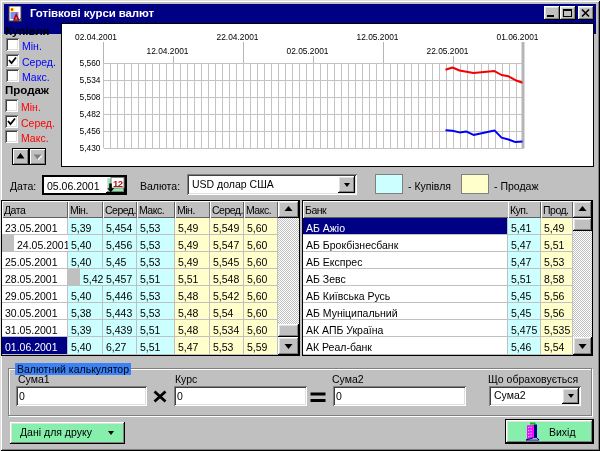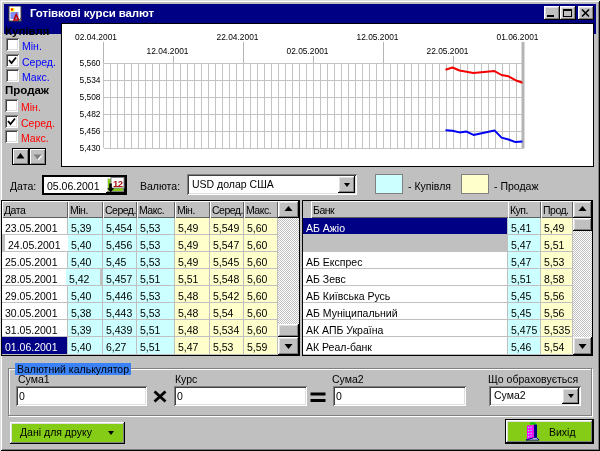--- a/index.html
+++ b/index.html
@@ -6,21 +6,21 @@
 body { font-family:"Liberation Sans", sans-serif; font-size:10.5px; color:#000; background:#c0c0c0; }
 #win { position:absolute; left:0; top:0; width:600px; height:451px; background:#c0c0c0;
   box-shadow: inset 1px 1px 0 #dfdfdf, inset -1px -1px 0 #000, inset 2px 2px 0 #fff, inset -2px -2px 0 #808080; }
 .abs { position:absolute; }
 
 #title { position:absolute; left:4px; top:4px; width:592px; height:30px; background:#000084; }
 #title .txt { position:absolute; left:26px; top:3px; color:#fff; font-weight:bold; font-size:11.5px; letter-spacing:-0.1px; }
 .tbtn { position:absolute; top:6px; width:16px; height:14px; background:#c0c0c0;
   box-shadow: inset -1px -1px 0 #000, inset 1px 1px 0 #fff, inset -2px -2px 0 #808080, inset 2px 2px 0 #dfdfdf; }
 
-.raised { background:#84cc16; box-shadow: inset -1px -1px 0 #000, inset 1px 1px 0 #fff, inset -2px -2px 0 #808080, inset 2px 2px 0 #dfdfdf; }
+.raised { background:#86efac; box-shadow: inset -1px -1px 0 #000, inset 1px 1px 0 #fff, inset -2px -2px 0 #808080, inset 2px 2px 0 #dfdfdf; }
 .sunken { background:#fff; box-shadow: inset 1px 1px 0 #808080, inset -1px -1px 0 #fff, inset 2px 2px 0 #404040, inset -2px -2px 0 #dfdfdf; }
 
 .cb { position:absolute; width:13px; height:13px; background:#fff;
   box-shadow: inset 1px 1px 0 #808080, inset -1px -1px 0 #fff, inset 2px 2px 0 #404040, inset -2px -2px 0 #dfdfdf; }
 .cblab { position:absolute; font-size:10.5px; }
 .hdr { position:absolute; font-weight:bold; font-size:11.5px; }
 
 #chart { position:absolute; left:61px; top:23px; width:533px; height:144px; background:#fff; border:1px solid #000; }
 
 .grid-table { position:absolute; background:#c0c0c0; border:1px solid #000; }
@@ -238,36 +238,36 @@
         <div class="hcell" style="left:208px;width:34px">Серед.</div>
         <div class="hcell" style="left:242px;width:34px">Макс.</div>
       </div>
       <div class="cell w" style="left:0px;top:17px;width:66px;height:17px">23.05.2001</div>
       <div class="cell c" style="left:66px;top:17px;width:35px;height:17px">5,39</div>
       <div class="cell c" style="left:101px;top:17px;width:34px;height:17px">5,454</div>
       <div class="cell c" style="left:135px;top:17px;width:38px;height:17px">5,53</div>
       <div class="cell y" style="left:173px;top:17px;width:35px;height:17px">5,49</div>
       <div class="cell y" style="left:208px;top:17px;width:34px;height:17px">5,549</div>
       <div class="cell y" style="left:242px;top:17px;width:34px;height:17px">5,60</div>
-      <div class="cell w" style="left:3px;top:34px;width:66px;height:17px">24.05.2001</div>
+      <div class="cell w" style="left:12px;top:34px;width:66px;height:17px">24.05.2001</div>
       <div class="cell c" style="left:66px;top:34px;width:35px;height:17px">5,40</div>
       <div class="cell c" style="left:101px;top:34px;width:34px;height:17px">5,456</div>
       <div class="cell c" style="left:135px;top:34px;width:38px;height:17px">5,53</div>
       <div class="cell y" style="left:173px;top:34px;width:35px;height:17px">5,49</div>
       <div class="cell y" style="left:208px;top:34px;width:34px;height:17px">5,547</div>
       <div class="cell y" style="left:242px;top:34px;width:34px;height:17px">5,60</div>
       <div class="cell w" style="left:0px;top:51px;width:66px;height:17px">25.05.2001</div>
       <div class="cell c" style="left:66px;top:51px;width:35px;height:17px">5,40</div>
       <div class="cell c" style="left:101px;top:51px;width:34px;height:17px">5,45</div>
       <div class="cell c" style="left:135px;top:51px;width:38px;height:17px">5,53</div>
       <div class="cell y" style="left:173px;top:51px;width:35px;height:17px">5,49</div>
       <div class="cell y" style="left:208px;top:51px;width:34px;height:17px">5,545</div>
       <div class="cell y" style="left:242px;top:51px;width:34px;height:17px">5,60</div>
       <div class="cell w" style="left:0px;top:68px;width:66px;height:17px">28.05.2001</div>
-      <div class="cell c" style="left:64px;top:68px;width:35px;height:17px">5,42</div>
+      <div class="cell c" style="left:78px;top:68px;width:35px;height:17px">5,42</div>
       <div class="cell c" style="left:101px;top:68px;width:34px;height:17px">5,457</div>
       <div class="cell c" style="left:135px;top:68px;width:38px;height:17px">5,51</div>
       <div class="cell y" style="left:173px;top:68px;width:35px;height:17px">5,51</div>
       <div class="cell y" style="left:208px;top:68px;width:34px;height:17px">5,548</div>
       <div class="cell y" style="left:242px;top:68px;width:34px;height:17px">5,60</div>
       <div class="cell w" style="left:0px;top:85px;width:66px;height:17px">29.05.2001</div>
       <div class="cell c" style="left:66px;top:85px;width:35px;height:17px">5,40</div>
       <div class="cell c" style="left:101px;top:85px;width:34px;height:17px">5,446</div>
       <div class="cell c" style="left:135px;top:85px;width:38px;height:17px">5,53</div>
       <div class="cell y" style="left:173px;top:85px;width:35px;height:17px">5,48</div>
@@ -299,27 +299,28 @@
         </svg></div>
     <div class="strack" style="left:276px;top:17px;width:21px;height:106px"></div>
     <div class="sthumb" style="left:276px;top:123px;width:21px;height:13px"></div>
     <div class="sbtn" style="left:276px;top:136px;width:21px;height:18px"><svg width="21" height="18">
           <path d="M6.5 7 L14.5 7 L10.5 12 Z" fill="#000"></path>
         </svg></div>
   </div>
 
   <div class="grid-table" style="left:302px;top:200px;width:291px;height:156px">
     <div class="hrow" style="top:0">
-        <div class="hcell" style="left:8px;width:225px">Банк</div>
+        <div class="hcell" style="left:0px;width:225px">Банк</div>
         <div class="hcell" style="left:205px;width:33px">Куп.</div>
         <div class="hcell" style="left:238px;width:32px">Прод.</div>
       </div>
       <div class="cell w sel" style="left:0px;top:17px;width:205px;height:17px">АБ Ажіо</div>
       <div class="cell c" style="left:205px;top:17px;width:33px;height:17px">5,41</div>
       <div class="cell y" style="left:238px;top:17px;width:32px;height:17px">5,49</div>
+      <div class="cell w" style="left:0px;top:34px;width:205px;height:17px">АБ Брокбізнесбанк</div>
       <div class="cell c" style="left:205px;top:34px;width:33px;height:17px">5,47</div>
       <div class="cell y" style="left:238px;top:34px;width:32px;height:17px">5,51</div>
       <div class="cell w" style="left:0px;top:51px;width:205px;height:17px">АБ Експрес</div>
       <div class="cell c" style="left:205px;top:51px;width:33px;height:17px">5,47</div>
       <div class="cell y" style="left:238px;top:51px;width:32px;height:17px">5,53</div>
       <div class="cell w" style="left:0px;top:68px;width:205px;height:17px">АБ Зевс</div>
       <div class="cell c" style="left:205px;top:68px;width:33px;height:17px">5,51</div>
       <div class="cell y" style="left:238px;top:68px;width:32px;height:17px">8,58</div>
       <div class="cell w" style="left:0px;top:85px;width:205px;height:17px">АБ Київська Русь</div>
       <div class="cell c" style="left:205px;top:85px;width:33px;height:17px">5,45</div>

